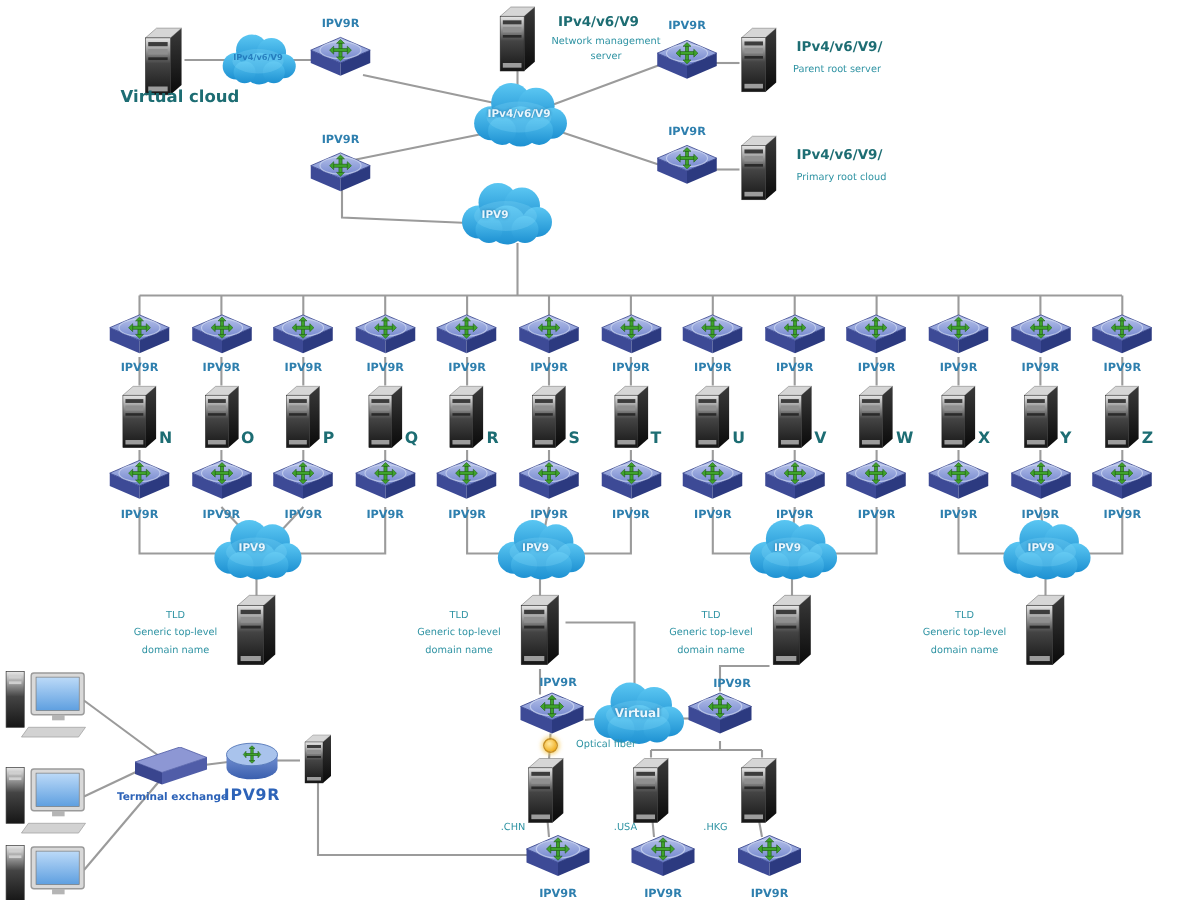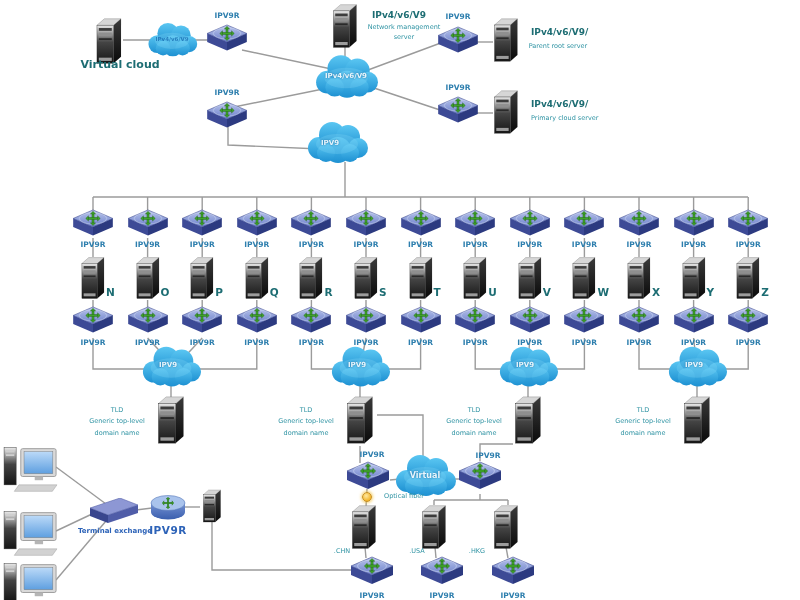--- a/index.html
+++ b/index.html
@@ -253,21 +253,21 @@
   <div class="lbl small-teal" style="left:526px;top:43px;width:64px;text-align:center">Parent root server</div>
 
   <svg class="node" style="left:437px;top:96px;width:42px;height:34px">
       <use href="#sym-router"></use>
     </svg>
   <div class="lbl router-lbl" style="left:434px;top:84px;width:48px">IPV9R</div>
   <svg class="node" style="left:491px;top:88px;width:30px;height:48px">
       <use href="#sym-server"></use>
     </svg>
   <div class="lbl heading" style="left:531px;top:99px;width:64px">IPv4/v6/V9/</div>
-  <div class="lbl small-teal" style="left:531px;top:115px;width:68px;text-align:left">Primary cloud server</div>
+  <div class="lbl small-teal" style="left:531px;top:115px;width:68px;text-align:left">Primary root cloud</div>
 
   <svg class="node" style="left:206px;top:101px;width:42px;height:34px">
       <use href="#sym-router"></use>
     </svg>
   <div class="lbl router-lbl" style="left:203px;top:89px;width:48px">IPV9R</div>
 
   <svg class="node" style="left:305px;top:119px;width:64px;height:48px">
       <use href="#sym-cloud"></use>
     </svg>
   <div class="lbl cloud-lbl" style="left:302px;top:139px;width:56px">IPV9</div>

